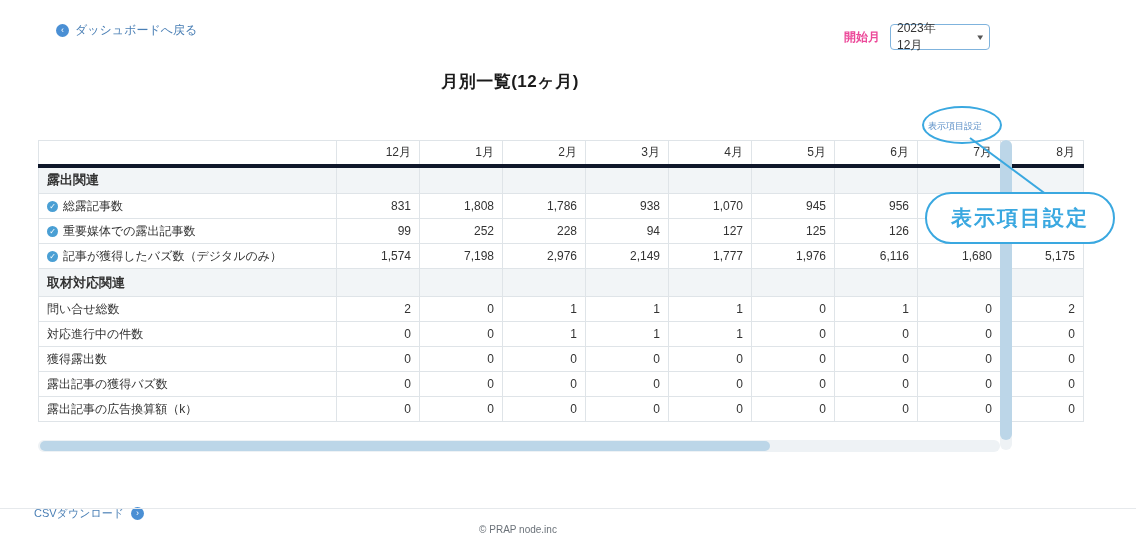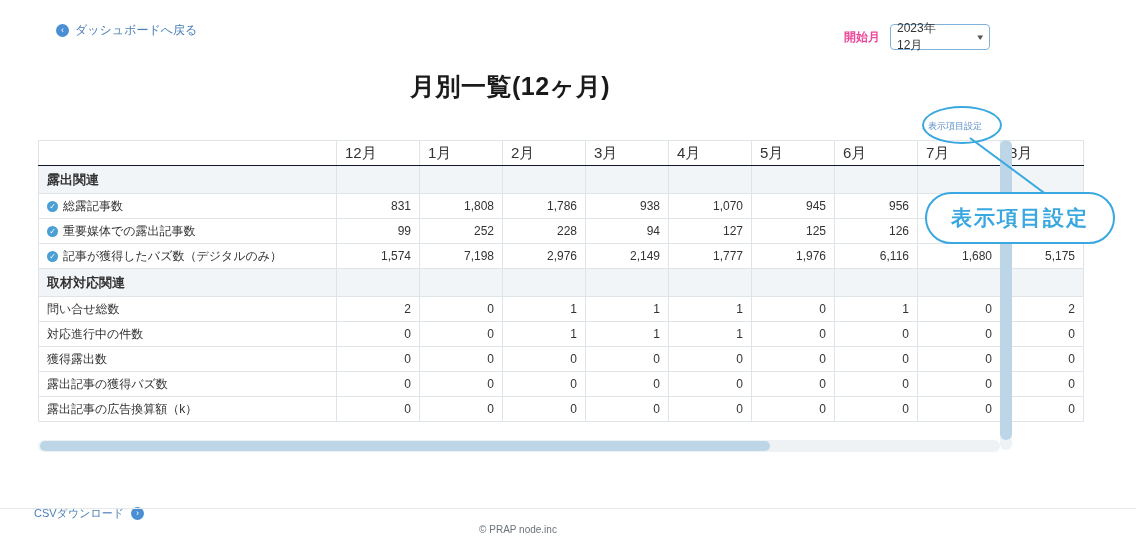--- a/index.html
+++ b/index.html
@@ -59,21 +59,21 @@
   .select-value { flex: 1; }
   .select-caret {
     font-size: 9px; color: #555; transform: scaleX(1.3);
   }
 
   
   .page-title {
     position: absolute;
     top: 70px; left: 0; width: 1020px;
     text-align: center;
-    font-size: 25px;
+    font-size: 17px;
     font-weight: bold;
     color: #1a1a1a;
     letter-spacing: .5px;
   }
 
   
   .table-area {
     position: absolute;
     left: 38px; top: 140px;
     width: 1002px;
@@ -85,25 +85,25 @@
     table-layout: fixed;
     background: #fff;
   }
   table.grid th, table.grid td {
     border: 1px solid #dfe4e8;
     height: 25px;
     padding: 0 8px;
   }
   table.grid thead th {
     font-weight: normal;
-    text-align: left;
+    text-align: right;
     color: #333;
     background: #fff;
-    border-bottom: 1px solid #0f172a;
-    font-size: 15px;
+    border-bottom: 4px solid #0f172a;
+    font-size: 12px;
   }
   col.label-col { width: 298px; }
   col.num-col { width: 83px; }
 
   td.rowlabel {
     text-align: left;
     color: #333;
   }
   td.num {
     text-align: right;

